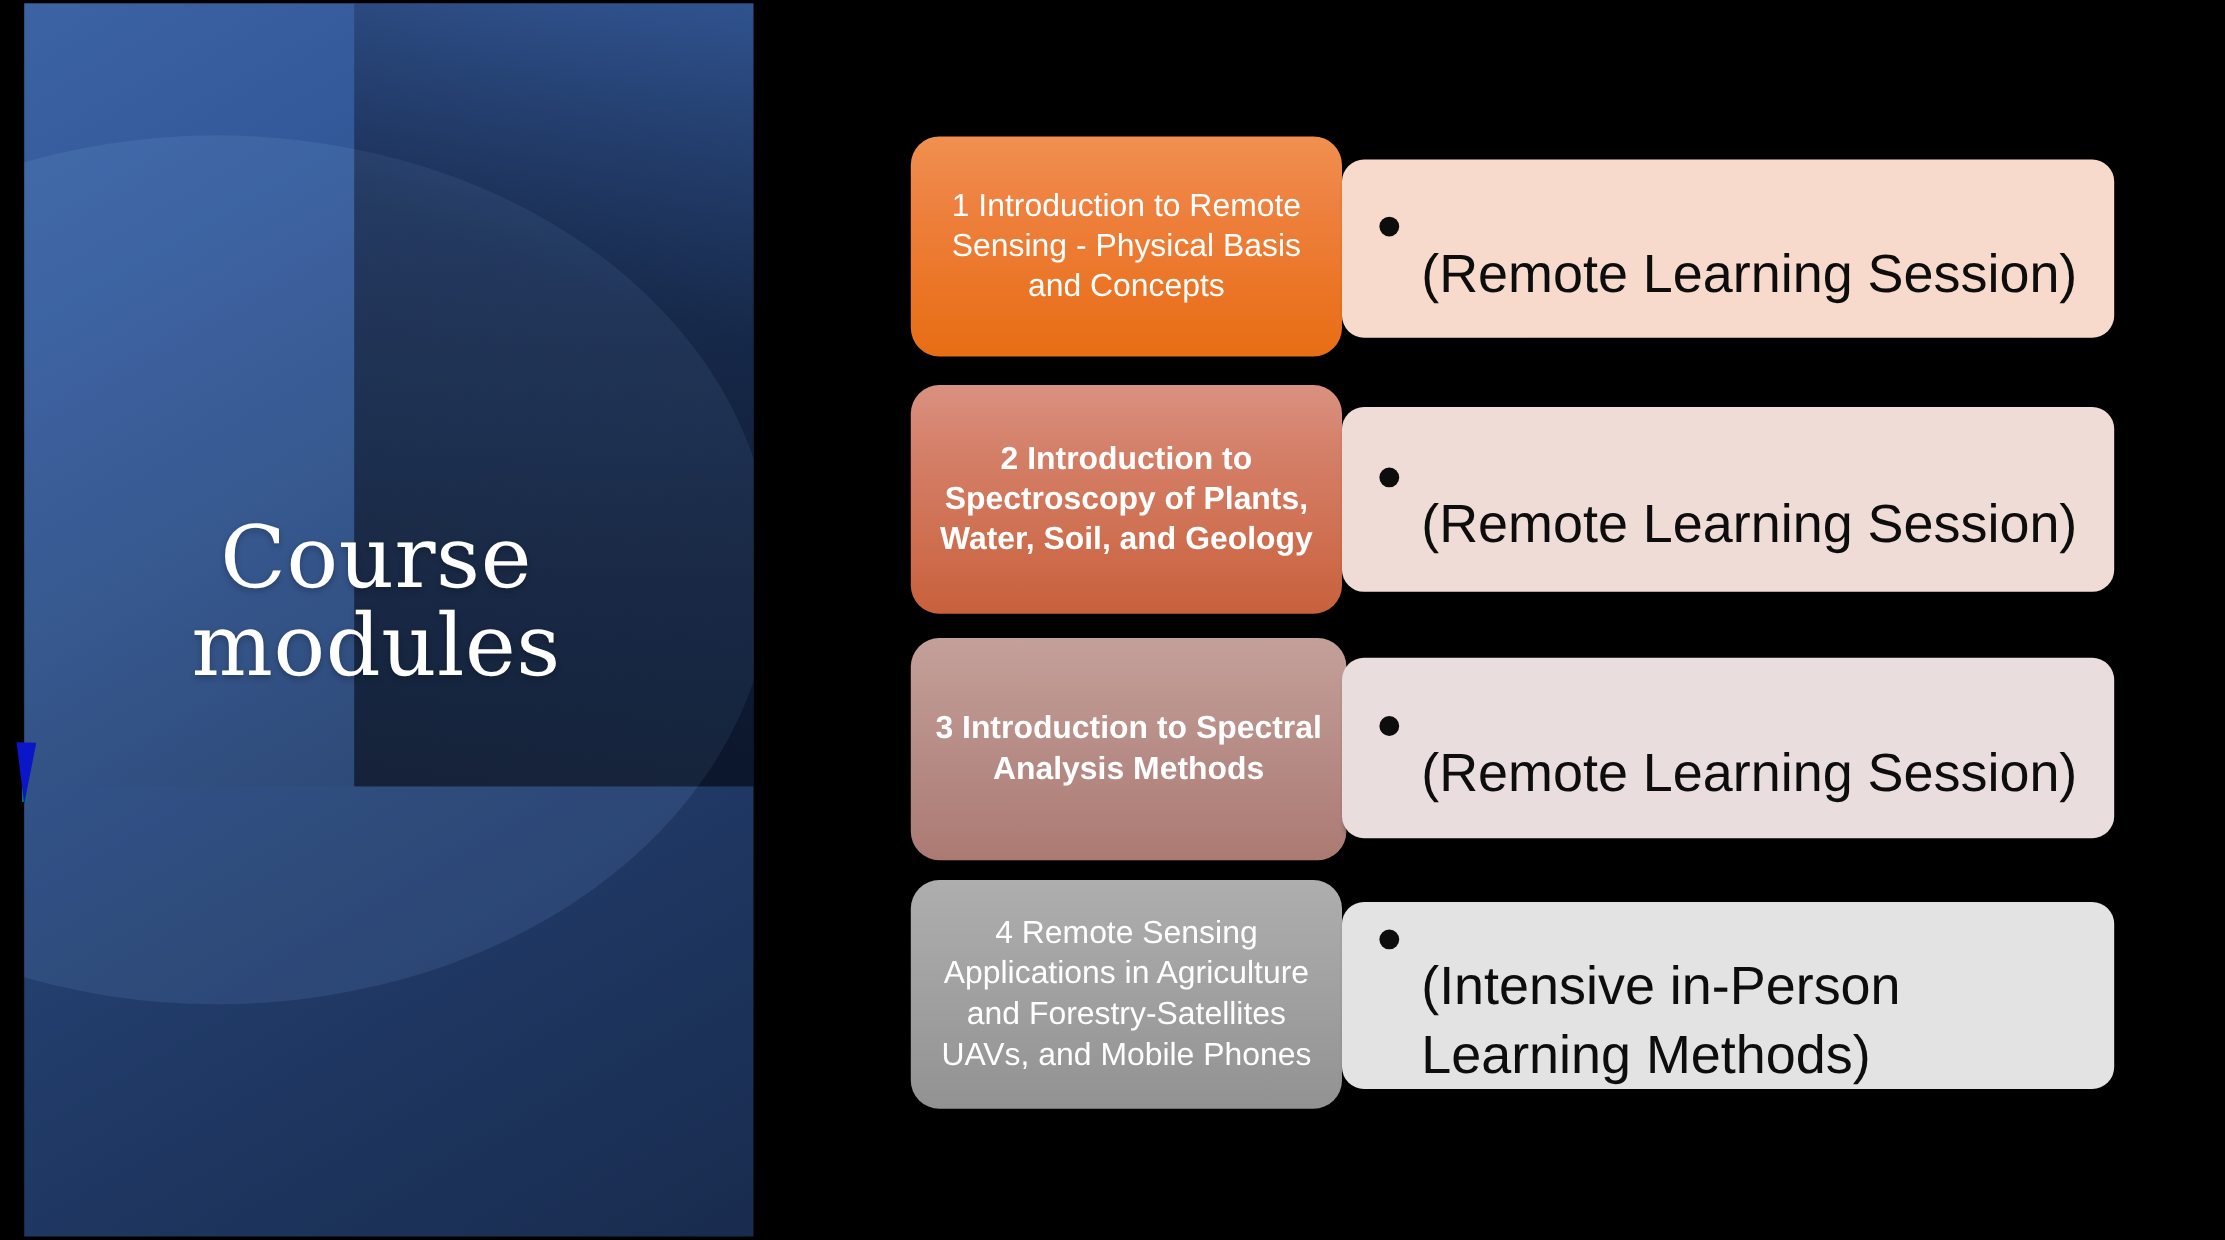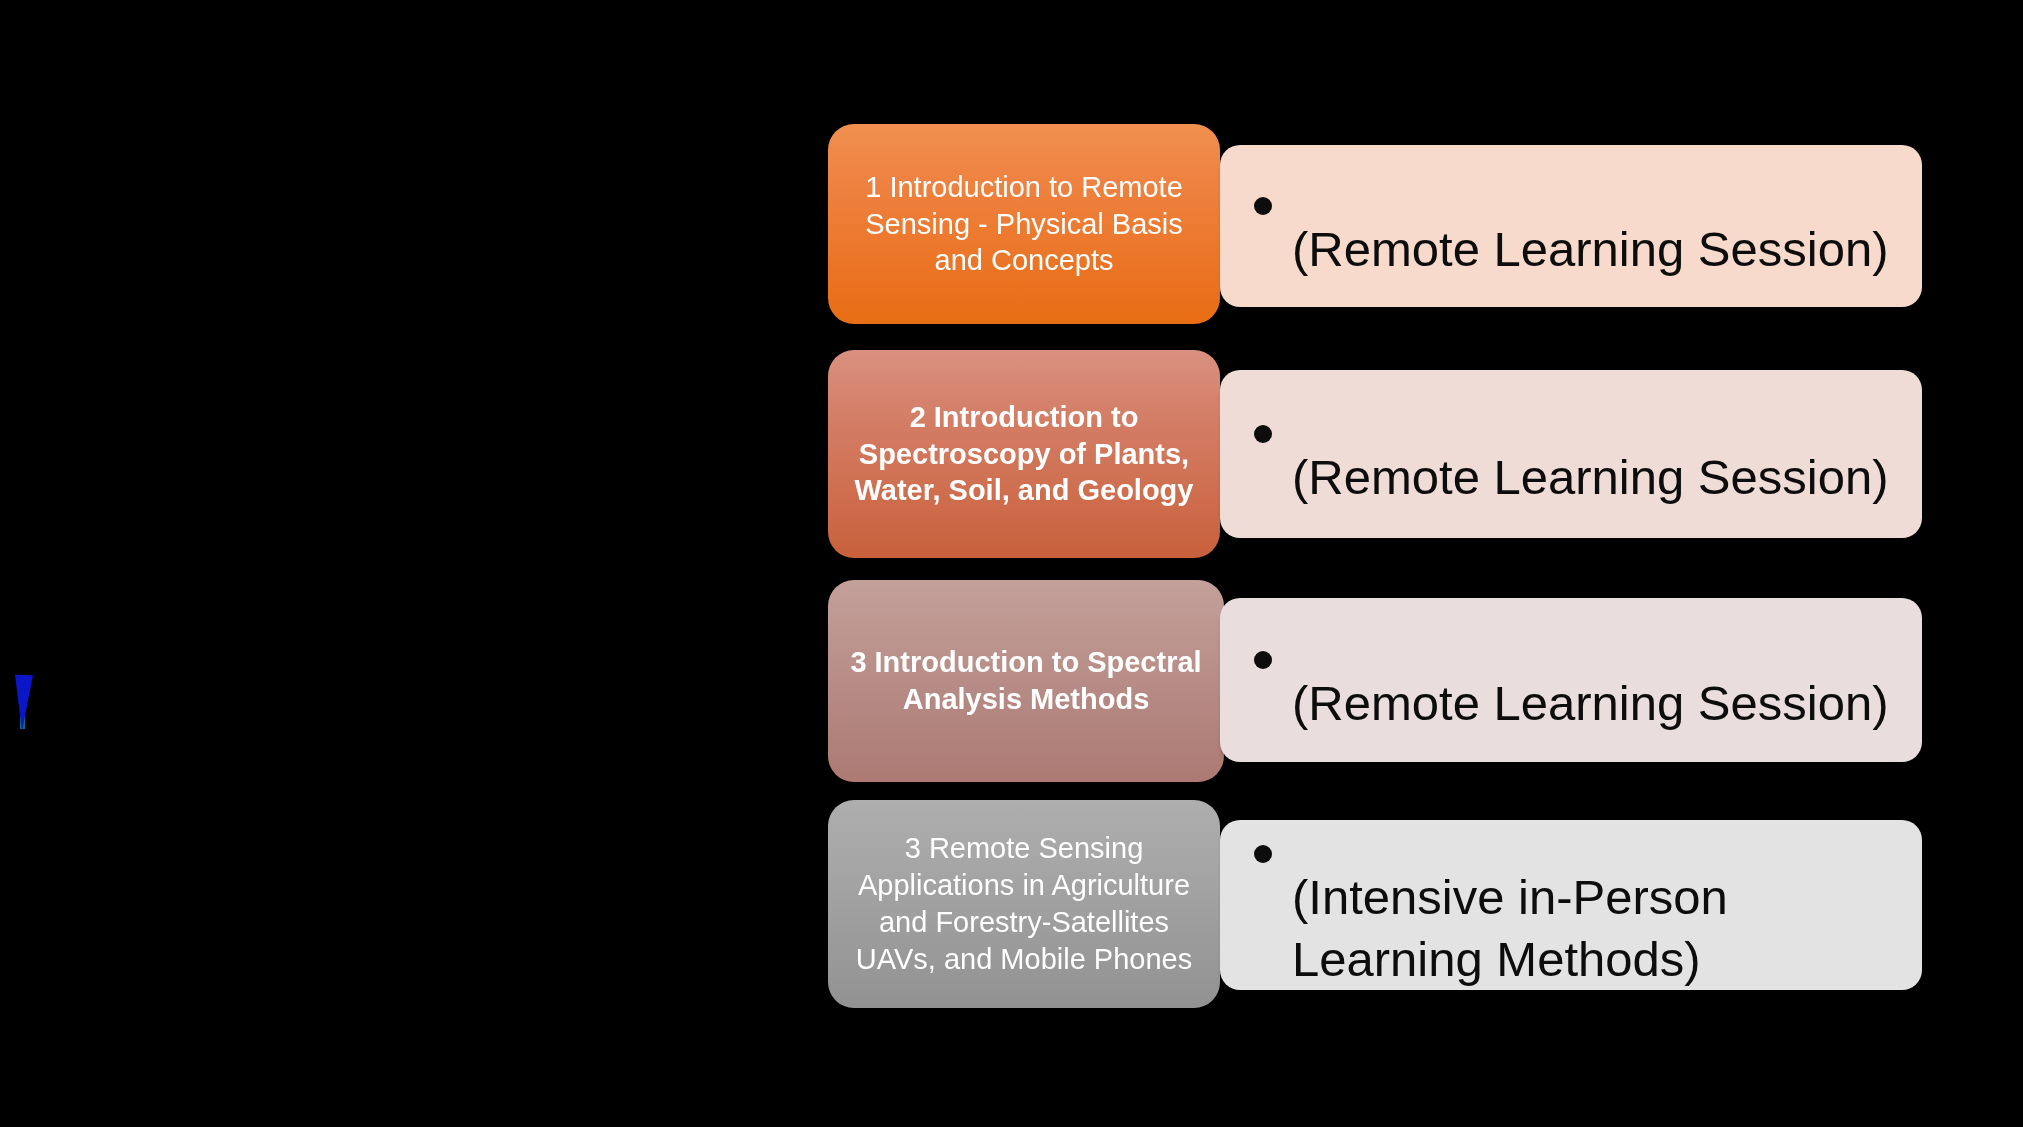--- a/index.html
+++ b/index.html
@@ -156,20 +156,28 @@
     background: #0d0d0d;
     margin: 26px 20px 0 0;
   }
   .session-text { display: block; margin-top: 48px; }
 </style>
 </head>
 <body>
 
 <div id="slide">
 
+  <div id="title-panel">
+    <div id="title-blob"></div>
+    <div id="title-dark-wedge"></div>
+    <div id="title-lower-band"></div>
+    <div id="title-blob-lower"></div>
+    <div id="title-text">Course
+modules</div>
+  </div>
   <div id="corner-sliver-2"></div>
   <div id="corner-sliver"></div>
 
   <div id="rows">
 
     <div class="row">
       <div class="module-box" style="left:828px; top:124px; width:392px; height:200px;
                   background:linear-gradient(180deg,#F09050 0%,#EE8241 28%,#EB7526 70%,#E86E14 100%);">
         <span>1 Introduction to Remote Sensing - Physical Basis and Concepts</span>
       </div>
@@ -203,21 +211,21 @@
         <div class="bullet-wrap">
           <div class="bullet-dot"></div>
           <span class="session-text">(Remote Learning Session)</span>
         </div>
       </div>
     </div>
 
     <div class="row">
       <div class="module-box" style="left:828px; top:800px; width:392px; height:208px;
                   background:linear-gradient(180deg,#AEAEAE 0%,#A6A6A6 30%,#9A9A9A 72%,#929292 100%);">
-        <span>3 Remote Sensing Applications in Agriculture and Forestry-Satellites UAVs, and Mobile Phones</span>
+        <span>4 Remote Sensing Applications in Agriculture and Forestry-Satellites UAVs, and Mobile Phones</span>
       </div>
       <div class="session-box" style="left:1220px; top:820px; width:702px; height:170px; background:#E3E3E3;">
         <div class="bullet-wrap">
           <div class="bullet-dot"></div>
           <span class="session-text">(Intensive in-Person Learning Methods)</span>
         </div>
       </div>
     </div>
 
   </div>

